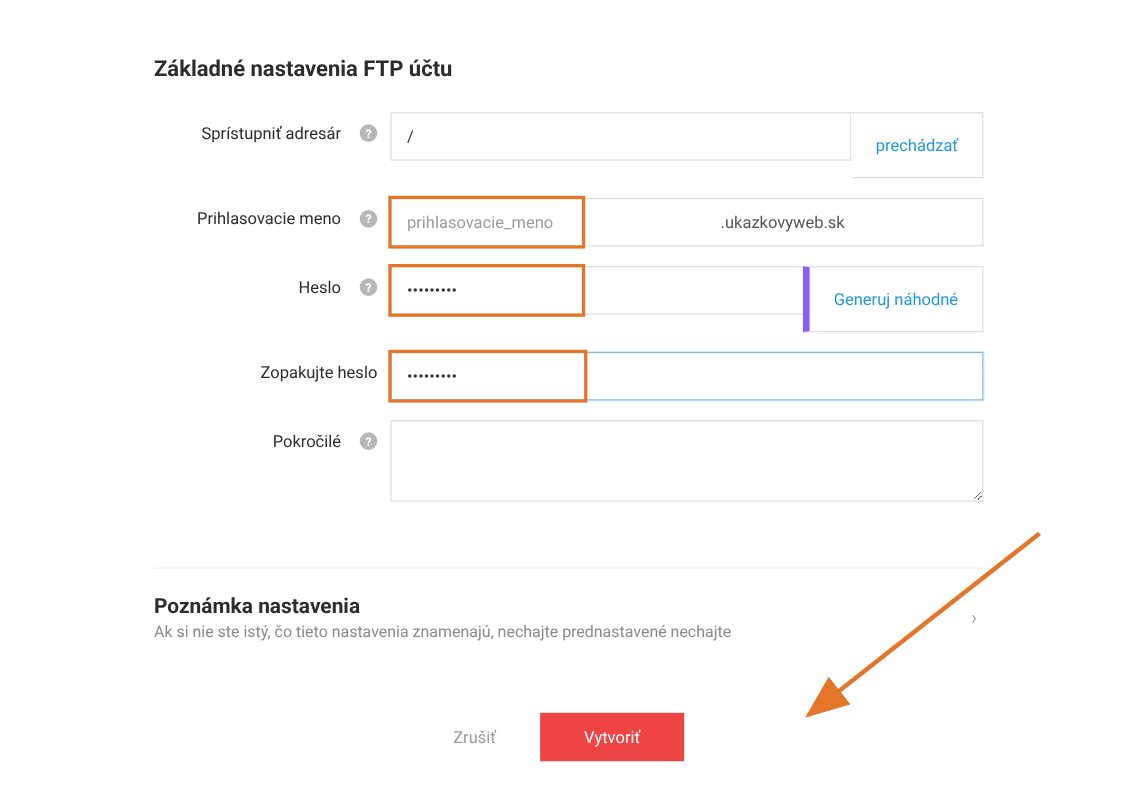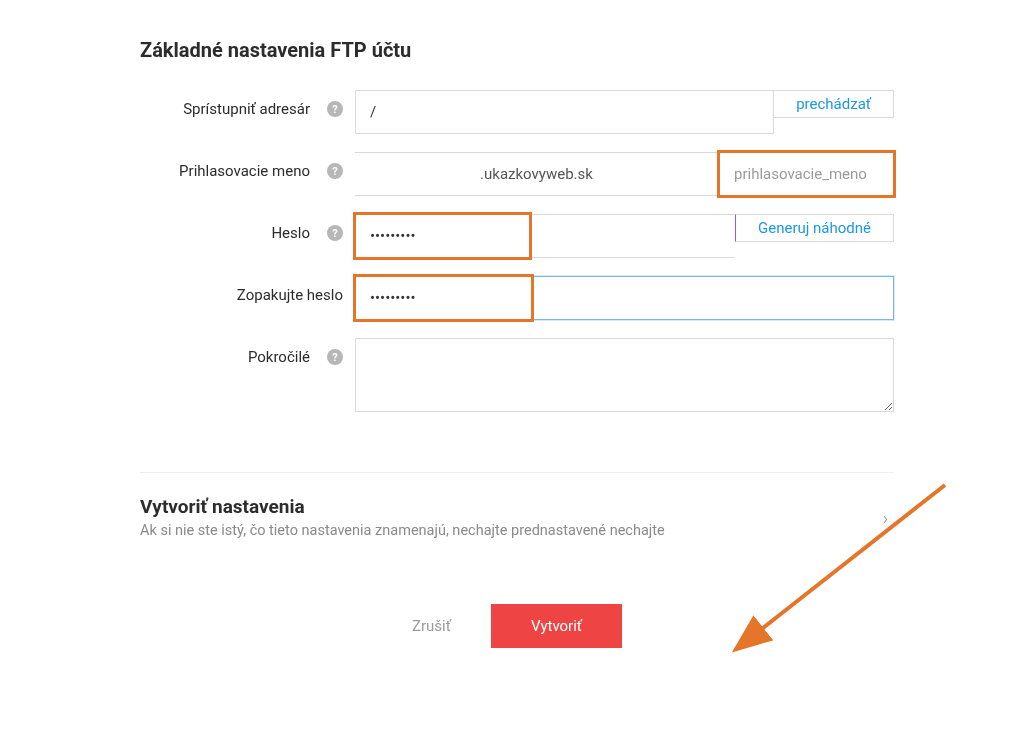--- a/index.html
+++ b/index.html
@@ -6,21 +6,21 @@
   body {
     font-family: -apple-system, BlinkMacSystemFont, "Segoe UI", Roboto, "Helvetica Neue", Arial, sans-serif;
     background: #fff;
     width: 1024px;
     height: 735px;
     position: relative;
     overflow: hidden;
     color: #333;
   }
   .container {
-    padding: 38px 130px 0 140px;
+    padding: 50px 130px 0 140px;
   }
   h2.section-title {
     font-size: 20px;
     font-weight: 700;
     color: #2c2c2c;
     margin-bottom: 28px;
   }
   .form-row {
     display: flex;
     align-items: flex-start;
@@ -69,21 +69,21 @@
     color: #333;
     outline: none;
     font-family: inherit;
   }
   .input-box::placeholder { color: #9b9b9b; }
   .input-box.readonly {
     color: #555;
     background: #fff;
   }
   .btn-side {
-    height: 28px;
+    height: 60px;
     border: 1px solid #d9d9d9;
     border-left: none;
     background: #fff;
     color: #1e98e4;
     font-size: 15px;
     padding: 0 22px;
     cursor: pointer;
     font-family: inherit;
   }
   .input-dir { flex: 1; }
@@ -210,34 +210,34 @@
       <button class="btn-side">prechádzať</button>
     </div>
   </div>
 
   <div class="form-row">
     <div class="label-col">
       <span class="label-text">Prihlasovacie meno</span>
       <span class="help-icon">?</span>
     </div>
     <div class="input-col">
+      <input class="input-box input-login highlight" placeholder="prihlasovacie_meno" style="">
       <input class="input-box input-domain readonly" readonly="" value=".ukazkovyweb.sk" style="">
-      <input class="input-box input-login highlight" placeholder="prihlasovacie_meno" style="">
     </div>
   </div>
 
   <div class="form-row">
     <div class="label-col">
       <span class="label-text">Heslo</span>
       <span class="help-icon">?</span>
     </div>
     <div class="input-col">
       <input class="input-box input-pass highlight" type="text" value="•••••••••" style="">
       <div class="input-pass-gap"></div>
-      <button class="btn-side" style="border-left:1px solid #8b5cf6">Generuj náhodné</button>
+      <button class="btn-side" style="border-left:6px solid #8b5cf6">Generuj náhodné</button>
     </div>
   </div>
 
   <div class="form-row">
     <div class="label-col">
       <span class="label-text">Zopakujte heslo</span>
     </div>
     <div class="input-col">
       <div class="input-box input-repeat" style="padding:0;display:flex;align-items:stretch;">
         <input class="repeat-inner" type="text" value="•••••••••" style="">
@@ -250,21 +250,21 @@
       <span class="label-text">Pokročilé</span>
       <span class="help-icon">?</span>
     </div>
     <div class="input-col">
       <textarea class="textarea-box" style=""></textarea>
     </div>
   </div>
 
   <div class="advanced-block">
     <div class="texts">
-      <h3>Vytvoriť nastavenia</h3>
+      <h3>Poznámka nastavenia</h3>
       <p>Ak si nie ste istý, čo tieto nastavenia znamenajú, nechajte prednastavené nechajte</p>
     </div>
     <span class="chevron">›</span>
   </div>
 
   <div class="button-row">
     <button class="btn-cancel">Zrušiť</button>
     <button class="btn-primary">Vytvoriť</button>
   </div>
 

